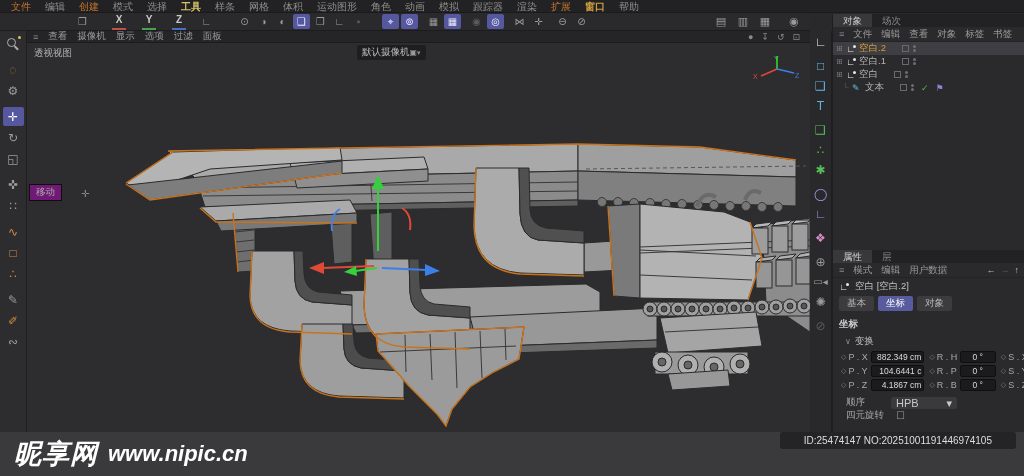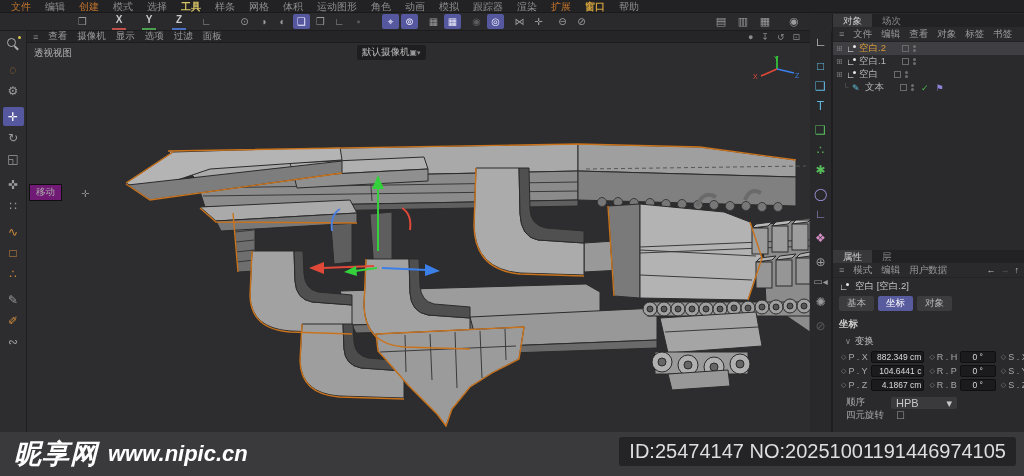--- a/index.html
+++ b/index.html
@@ -107,22 +107,22 @@
   .order-row{display:flex;align-items:flex-end;gap:26px;padding-left:13px;height:14px;font-size:9.5px;color:#a8a8a8;margin-top:3px}
   .dropdown{background:#3a3a3d;border-radius:2px;width:56px;display:flex;justify-content:space-between;
             padding:0 5px;color:#c8c8c8;font-size:11px;line-height:12px}
   .quat-row{display:flex;align-items:center;gap:12px;padding-left:13px;height:13px;font-size:9.5px;color:#a8a8a8}
   .cbx{font-size:10px;color:#9a9a9a}
   .frozen{font-size:9.5px;color:#bdbdbd;padding:9px 0 0 7px;display:flex;gap:5px;align-items:center}
   
   .watermark{left:0;top:432px;width:1024px;height:44px;background:#3a3a3c;display:flex;align-items:center}
   .wm-name{font-style:italic;font-weight:bold;font-size:27px;color:#ffffff;margin-left:14px;letter-spacing:1px}
   .wm-url{font-style:italic;font-weight:bold;font-size:22px;color:#ffffff;margin-left:10px}
-  .wm-id{margin-left:auto;margin-right:8px;background:#242427;border-radius:3px;padding:3px 10px;
-         font-size:20px;color:#dedede;align-self:flex-start;margin-top:5px}
+  .wm-id{margin-left:auto;margin-right:8px;background:#242427;border-radius:3px;padding:3px 24px;
+         font-size:10px;color:#dedede;align-self:flex-start;}
 </style>
 </head>
 <body>
 
 <div class="abs menubar">
   <span class="mi orange">文件</span>
   <span class="mi">编辑</span>
   <span class="mi orange">创建</span>
   <span class="mi">模式</span>
   <span class="mi">选择</span>

